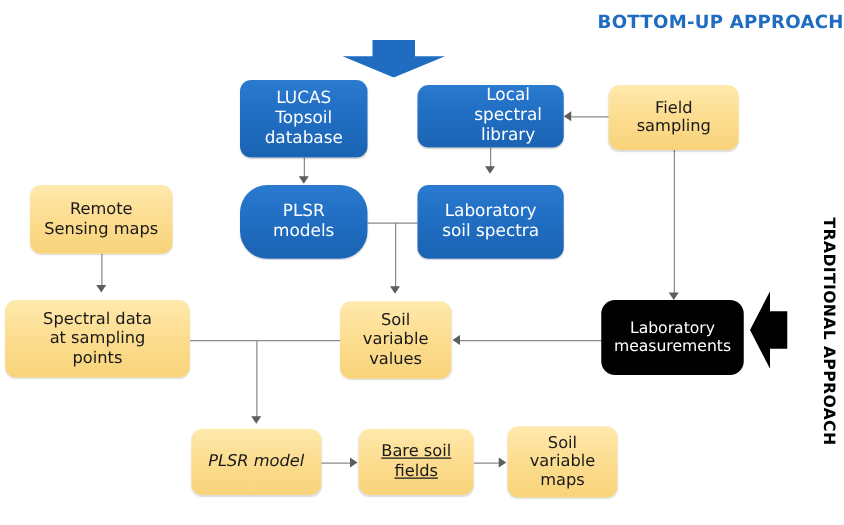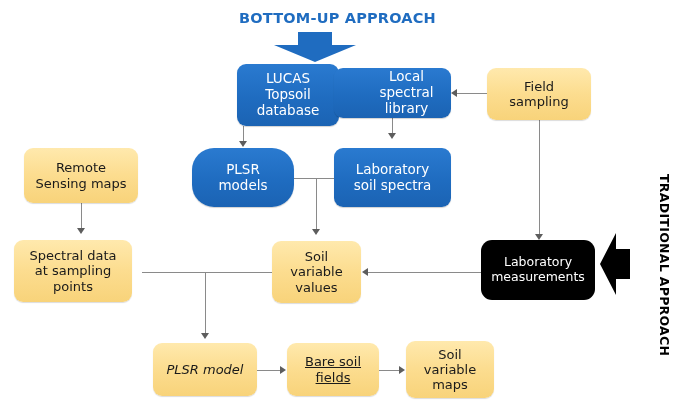--- a/index.html
+++ b/index.html
@@ -78,21 +78,21 @@
     border-top: 4px solid transparent;
     border-bottom: 4px solid transparent;
     border-left: 6px solid #5d5d5d;
   }
   
   #banner-title {
     position: absolute;
     left: 0;
     top: 10px;
     width: 675px;
-    text-align: center;
+    text-align: right;
     color: #1f6cc0;
     font-size: 14.5px;
     font-weight: bold;
     letter-spacing: 0.2px;
   }
   #banner-arrow {
     position: absolute;
     left: 274px;
     top: 32px;
     width: 82px;
@@ -130,40 +130,40 @@
 <body>
 
 <div id="canvas">
 
   <div id="banner-title">BOTTOM-UP APPROACH</div>
 
   <svg id="banner-arrow" viewBox="0 0 82 30">
     <polygon points="24,0 58,0 58,13 82,13 41,30 0,13 24,13" fill="#1f6cc0"></polygon>
   </svg>
 
-  <div class="node blue" style="left:192px; top:64px; width:102px; height:62px;margin-left:45px;">LUCAS
+  <div class="node blue" style="left:192px; top:64px; width:102px; height:62px;">LUCAS
 Topsoil
 database</div>
 
   <div class="node blue" style="left:334px; top:68px; width:117px; height:50px;padding-left:28px;">Local spectral
 library</div>
 
   <div class="node yellow" style="left:487px; top:68px; width:104px; height:52px;">Field
 sampling</div>
 
   <div class="node blue" style="left:192px; top:148px; width:102px; height:59px;border-radius:22px;">PLSR
 models</div>
 
   <div class="node blue" style="left:334px; top:148px; width:117px; height:59px;">Laboratory
 soil spectra</div>
 
   <div class="node yellow" style="left:24px; top:148px; width:114px; height:55px;">Remote
 Sensing maps</div>
 
-  <div class="node yellow" style="left:14px; top:240px; width:118px; height:62px;">Spectral data
+  <div class="node yellow" style="left:4px; top:240px; width:148px; height:62px;">Spectral data
 at sampling
 points</div>
 
   <div class="node yellow" style="left:272px; top:241px; width:89px; height:62px;">Soil
 variable
 values</div>
 
   <div class="node black" style="left:481px; top:240px; width:114px; height:60px;">Laboratory
 measurements</div>
 

